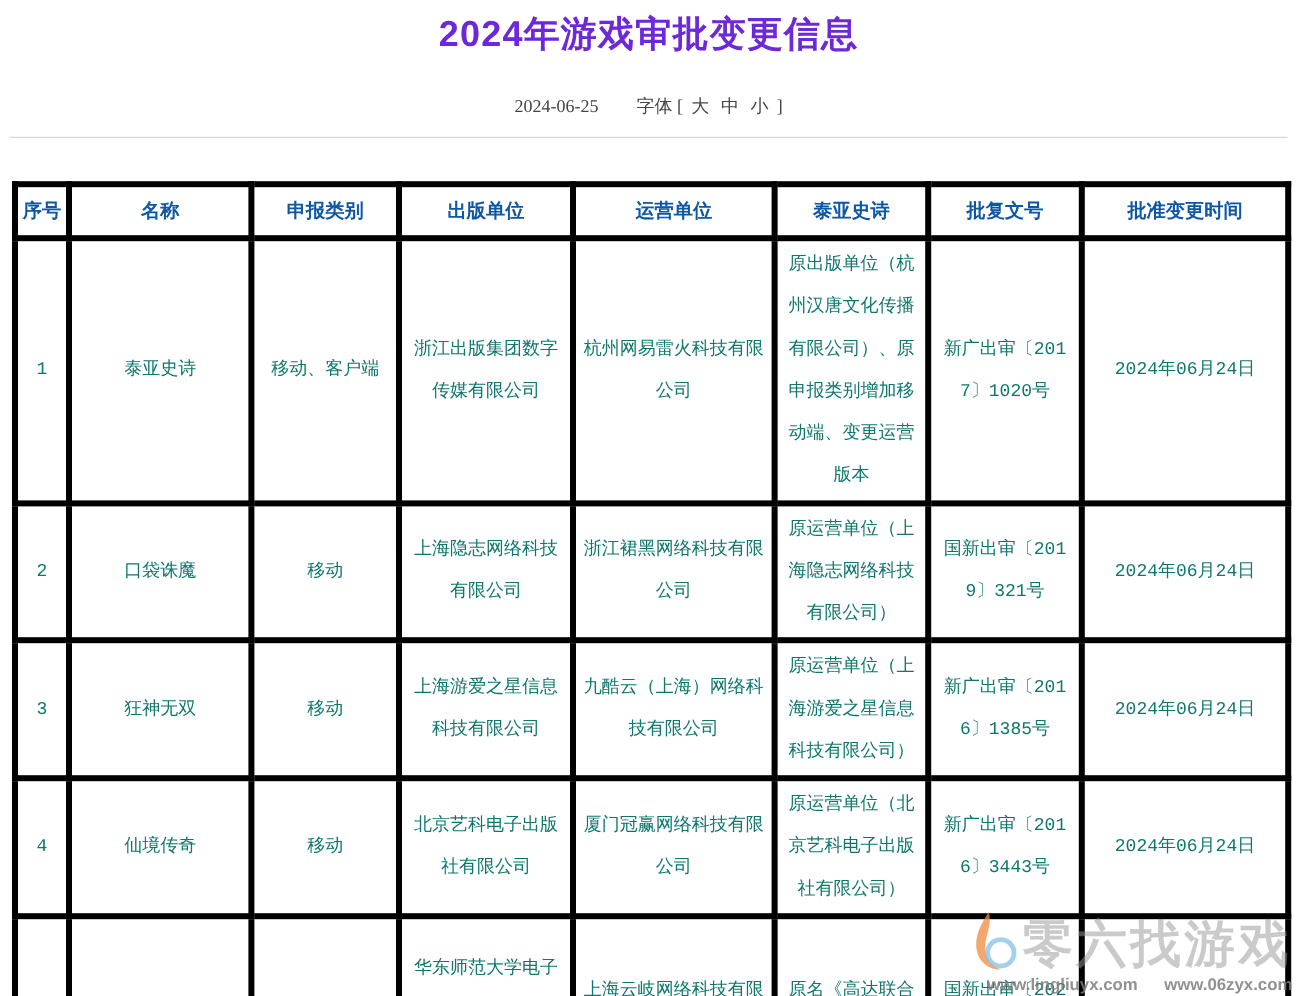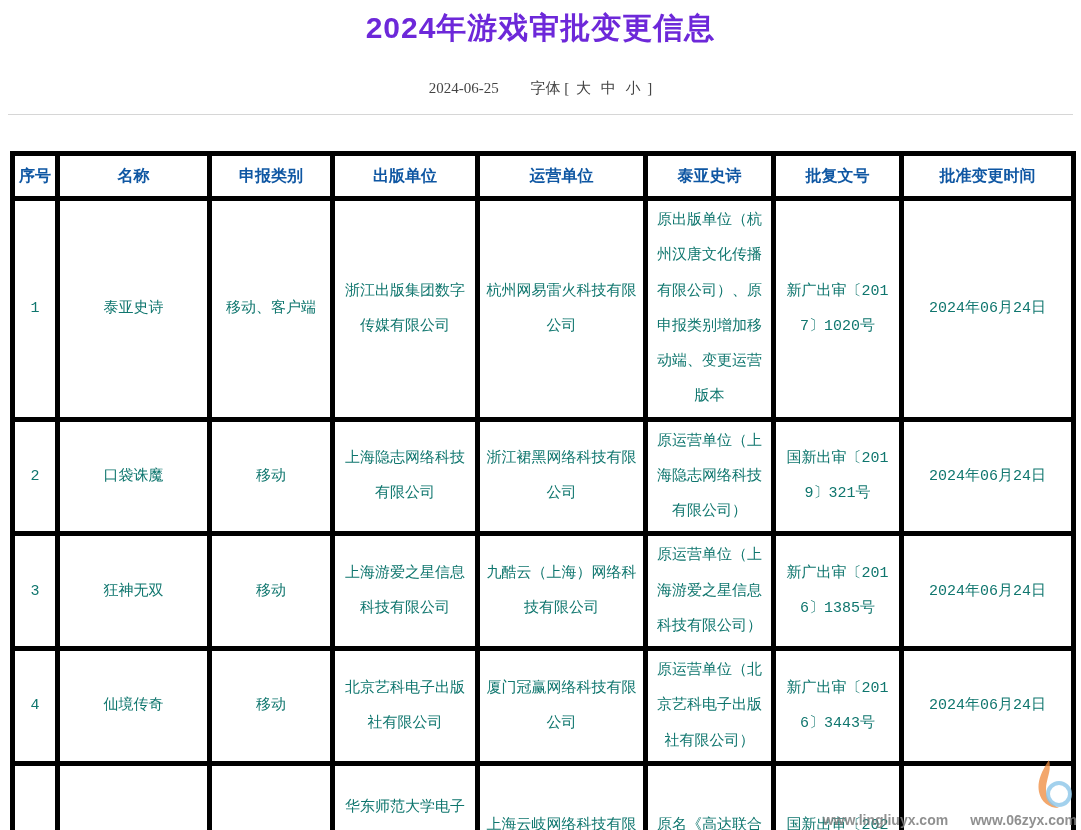--- a/index.html
+++ b/index.html
@@ -217,17 +217,18 @@
 </table>
 
 <div class="watermark">
   <div class="watermark-top">
     <span class="flame-icon">
       <svg width="40" height="52" viewBox="0 0 40 52">
         <path d="M14 2 C6 14, 2 24, 4 34 C6 44, 14 50, 24 50 C16 46, 11 40, 11 31 C11 21, 17 13, 14 2 Z" fill="#ef8a3b" opacity="0.75"></path>
         <circle cx="24" cy="36" r="11" fill="none" stroke="#8cc6e8" stroke-width="4" opacity="0.8"></circle>
       </svg>
     </span>
+    <span class="watermark-brand">零六找游戏</span>
   </div>
   <div class="watermark-urls">
     <span>www.lingliuyx.com</span><span class="url-sep"></span><span>www.06zyx.com</span>
   </div>
 </div>
 
 </body></html>

